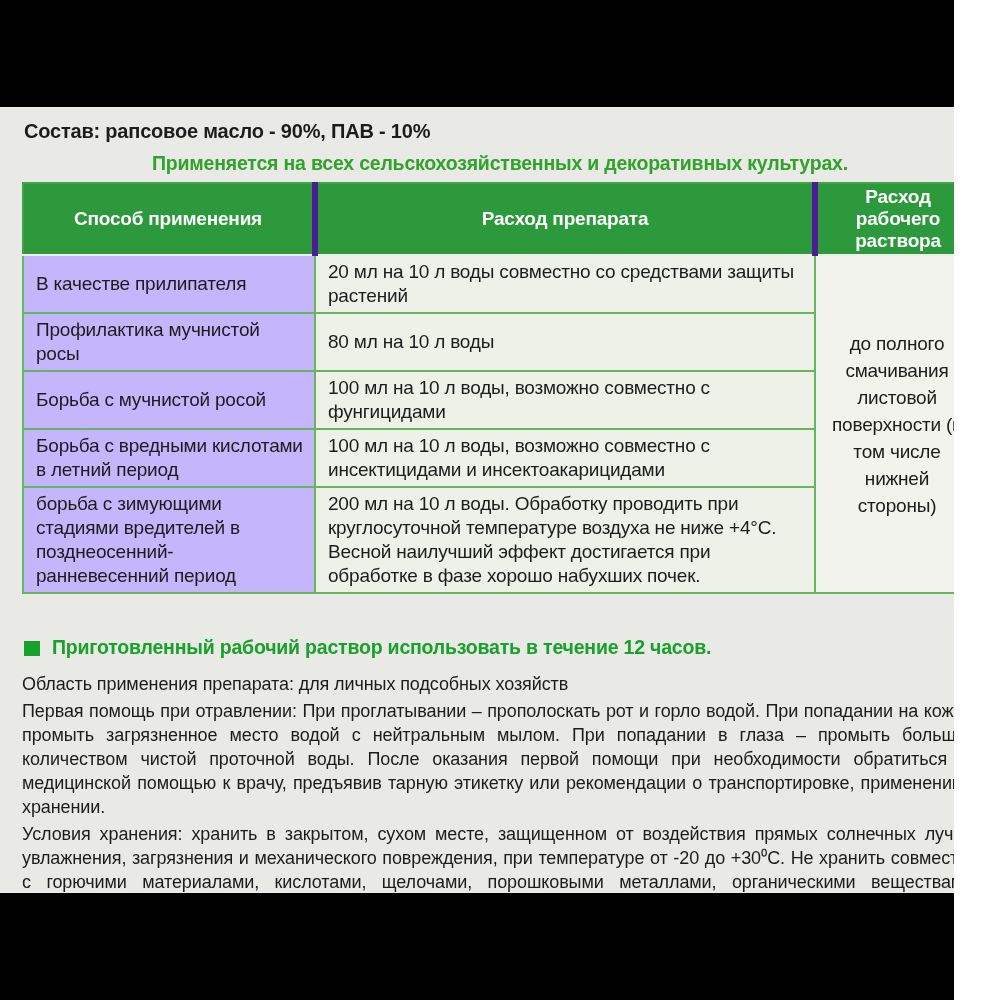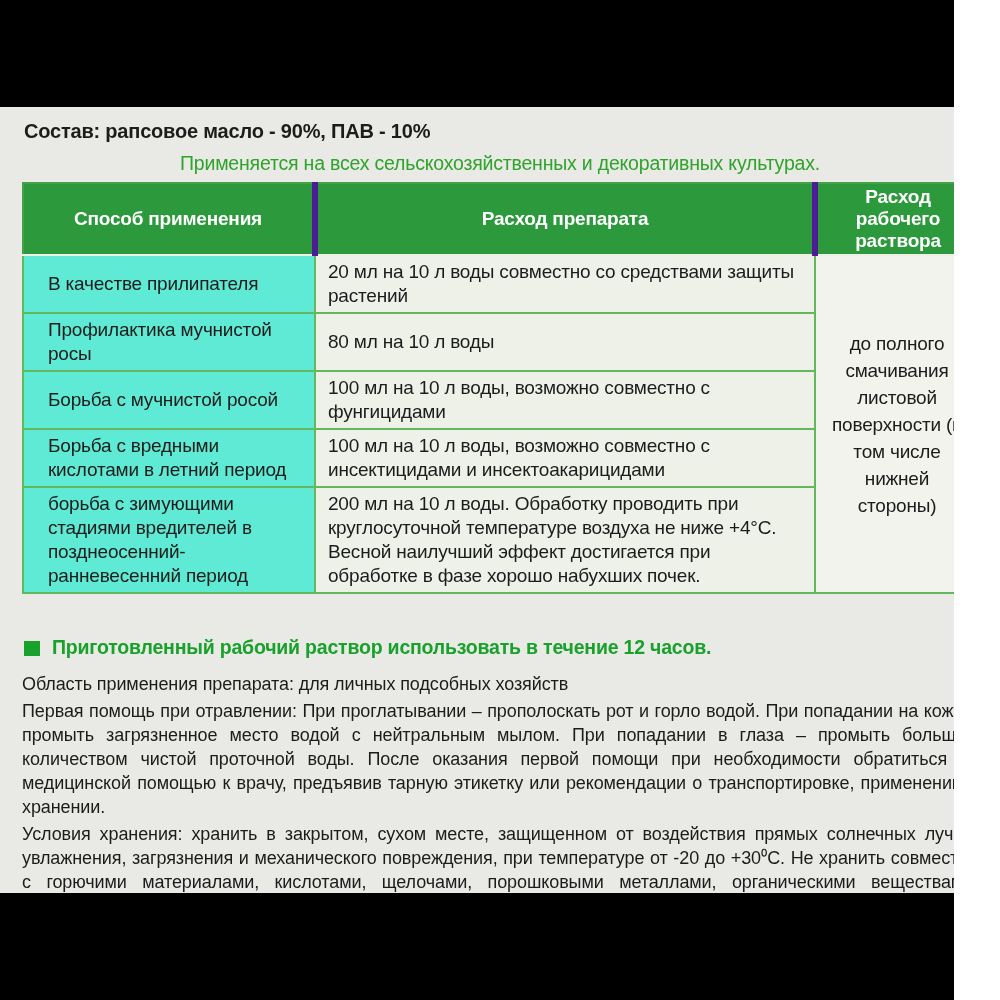--- a/index.html
+++ b/index.html
@@ -4,31 +4,31 @@
 <style>
   html,body{margin:0;padding:0;background:#fff;}
   .page{position:relative;width:954px;height:1000px;overflow:hidden;
         background:#e9e9e5;font-family:"Liberation Sans",sans-serif;color:#1c1c1c;}
   .bar{position:absolute;left:0;width:1000px;background:#000;}
   .bar-top{top:0;height:107px;}
   .bar-bottom{top:893px;height:107px;}
   .content{position:absolute;top:107px;left:0;width:1000px;height:786px;
            box-sizing:border-box;padding:11px 22px 0 22px;}
   .composition{font-weight:bold;font-size:20px;letter-spacing:-0.2px;margin:2px 0 9px 2px;}
-  .crops-note{text-align:center;font-weight:normal;font-size:19.5px;color:#2fa32a;
+  .crops-note{text-align:center;font-weight:bold;font-size:19.5px;color:#2fa32a;
               letter-spacing:-0.2px;margin:0 0 7px 0;}
   table.app{width:956px;table-layout:fixed;border-collapse:collapse;
             font-size:19px;line-height:24px;letter-spacing:-0.2px;}
   table.app{border:2px solid #44a144;}
   table.app th{background:#2c9a3c;color:#fff;font-weight:bold;font-size:19px;line-height:22px;
                height:50px;text-align:center;vertical-align:middle;padding:2px 6px;
                border-left:6px solid #4c1d95;border-bottom:2px solid #eef0e8;}
   table.app th:first-child{border-left:none;}
   table.app td{border:2px solid #63b85e;vertical-align:middle;}
-  td.method{background:#5eead4;padding:4px 8px 4px 24px;}
+  td.method{background:#c4b5fd;padding:4px 8px 4px 12px;}
   td.dosage{background:#eef1e7;padding:4px 12px;}
   td.solution{background:#f1f3ec;text-align:center;padding:6px 8px;line-height:27px;}
   .solution-note{margin-top:42px;display:flex;align-items:center;
                  color:#18a12b;font-weight:bold;font-size:19.5px;letter-spacing:-0.2px;}
   .bullet{width:16px;height:15px;background:#18a12b;margin:1px 12px 0 2px;flex:0 0 auto;}
   .paragraphs{margin-top:13px;font-size:18px;line-height:24px;text-align:justify;
               letter-spacing:-0.1px;width:956px;}
   .paragraphs p{margin:0 0 3px 0;}
   .b{font-weight:normal;}
 </style>

